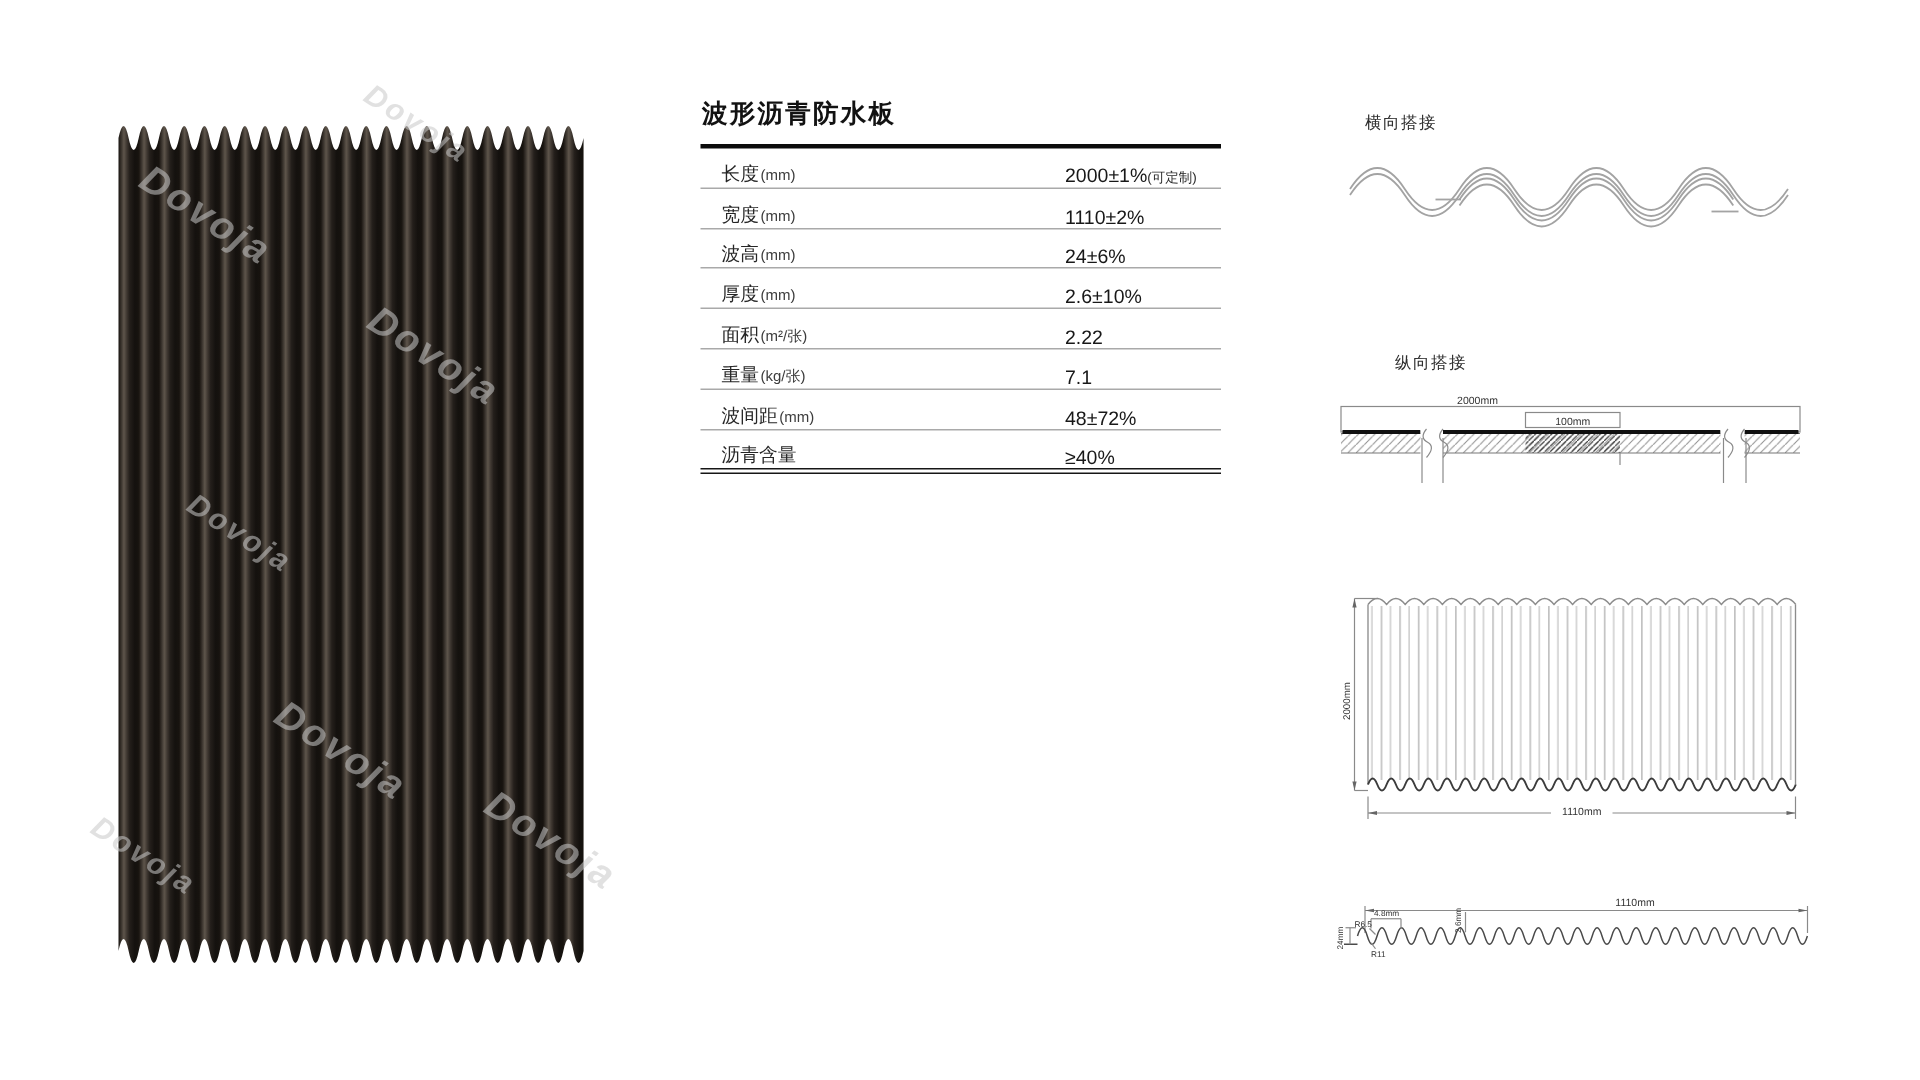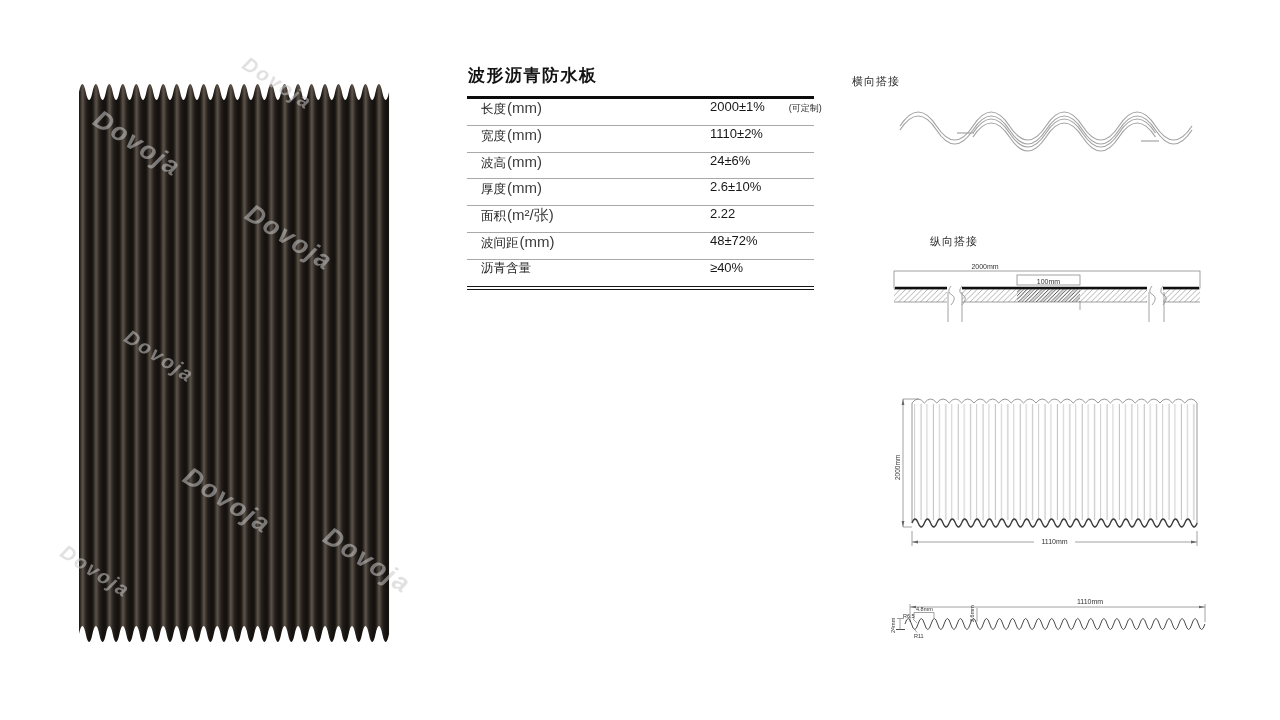--- a/index.html
+++ b/index.html
@@ -14,26 +14,26 @@
   }
   .wm.small{font-size:20px;}
   
   .dsvg{position:absolute;overflow:visible;}
   
   .spec{position:absolute;left:467px;top:62px;width:347px;}
   .spec-title{
     margin:0;font-size:17px;font-weight:bold;color:#121212;letter-spacing:1.5px;
     padding:2px 0 9px 1px;border-bottom:3px solid #0c0c0c;
   }
-  .trow{position:relative;height:25.8px;display:flex;align-items:flex-start;border-bottom:1px solid #a9a9a9;}
+  .trow{position:relative;height:25.8px;display:flex;align-items:flex-end;border-bottom:1px solid #a9a9a9;}
   .trow.last{border-bottom:4px double #161616;}
   .tlabel{padding-left:14px;font-size:12.5px;color:#262626;display:flex;align-items:baseline;}
-  .tunit{font-size:15px;color:#3d3d3d;margin-left:1px;}
+  .tunit{font-size:10px;color:#3d3d3d;margin-left:1px;}
   .tvalue{position:absolute;left:243px;font-size:13px;color:#181818;display:flex;align-items:baseline;white-space:nowrap;}
-  .tnote{font-size:9px;color:#2a2a2a;margin-left:24px;}
+  .tnote{font-size:9px;color:#2a2a2a;}
   
   .dia-label{position:absolute;font-size:11px;color:#2e2e2e;letter-spacing:1px;}
   
   svg text{fill:#333;font-family:"Liberation Sans","DejaVu Sans",sans-serif;}
   .dline{stroke:#8a8a8a;stroke-width:.8;fill:none;}
   .wave-light{stroke:#a3a3a3;stroke-width:1.2;fill:none;}
 </style>
 </head>
 <body>
 
@@ -111,38 +111,47 @@
       <div class="tlabel">
           <span>面积</span>
           <span class="tunit">(m²/张)</span>
         </div>
       <div class="tvalue">
           <span>2.22</span>
         </div>
     </div>
     <div class="trow">
       <div class="tlabel">
+          <span>重量</span>
+          <span class="tunit">(kg/张)</span>
+        </div>
+      <div class="tvalue">
+          <span>7.1</span>
+        </div>
+    </div>
+    <div class="trow">
+      <div class="tlabel">
           <span>波间距</span>
           <span class="tunit">(mm)</span>
         </div>
       <div class="tvalue">
           <span>48±72%</span>
         </div>
     </div>
     <div class="trow last">
       <div class="tlabel">
           <span>沥青含量</span>
         </div>
       <div class="tvalue">
           <span>≥40%</span>
         </div>
     </div>
   </div>
 
-  <div class="dia-label" style="left:852px;top:74px;font-family:Liberation Mono, monospace;">横向搭接</div>
+  <div class="dia-label" style="left:910px;top:74px;font-family:Liberation Mono, monospace;">横向搭接</div>
   <svg class="dsvg" style="left:900px;top:88px;" width="305" height="60" viewBox="0 0 305 60">
     <g>
       <path class="wave-light" d="M73,45 q18.25,-28 36.5,0 t36.5,0 t36.5,0 t36.5,0 t36.5,0"></path>
       <path class="wave-light" d="M73,49 q18.25,-28 36.5,0 t36.5,0 t36.5,0 t36.5,0 t36.5,0"></path>
       <line class="wave-light" x1="57" y1="45" x2="74" y2="45"></line>
       <line class="wave-light" x1="241" y1="53" x2="259" y2="53"></line>
     </g>
     <g>
       <path class="wave-light" d="M0,38 q18.25,-28 36.5,0 t36.5,0 t36.5,0 t36.5,0 t36.5,0 t36.5,0 t36.5,0 t36.5,0"></path>
       <path class="wave-light" d="M0,42 q18.25,-28 36.5,0 t36.5,0 t36.5,0 t36.5,0 t36.5,0 t36.5,0 t36.5,0 t36.5,0"></path>

